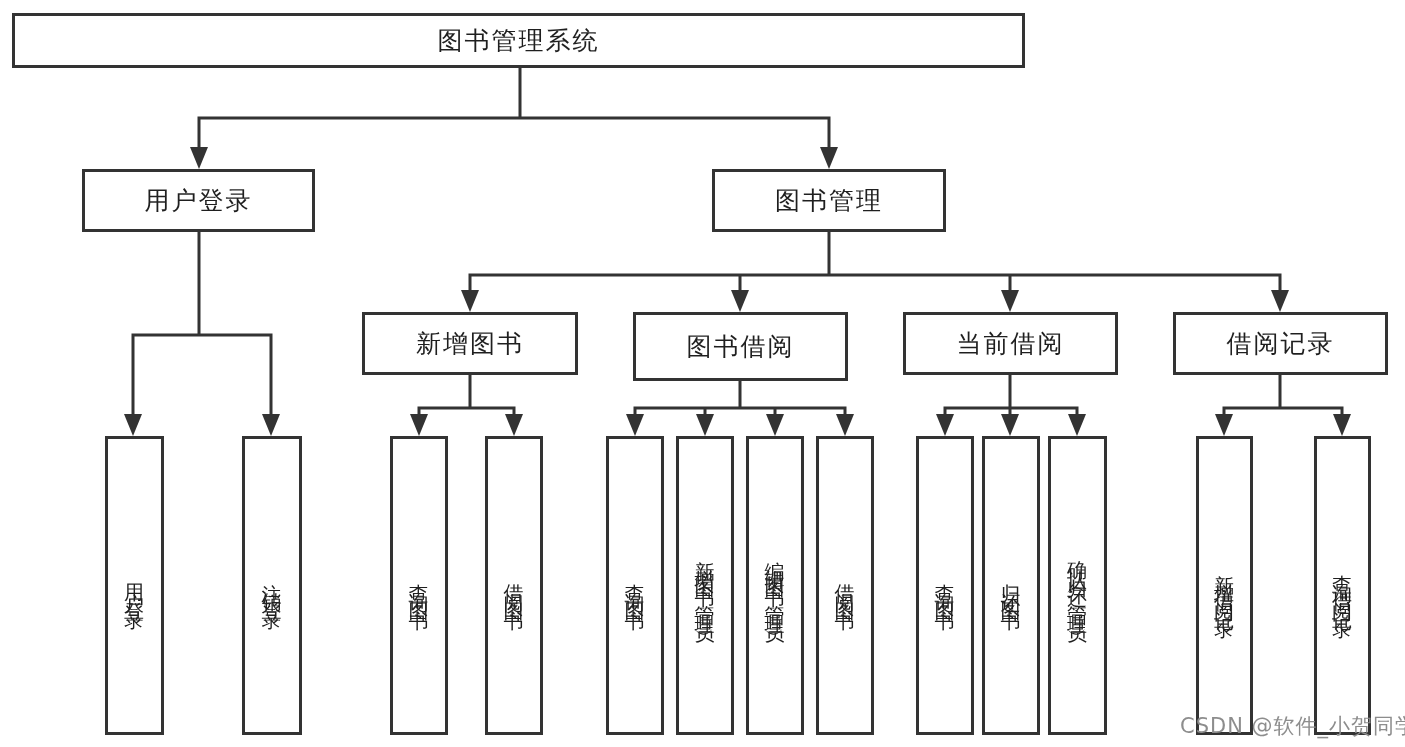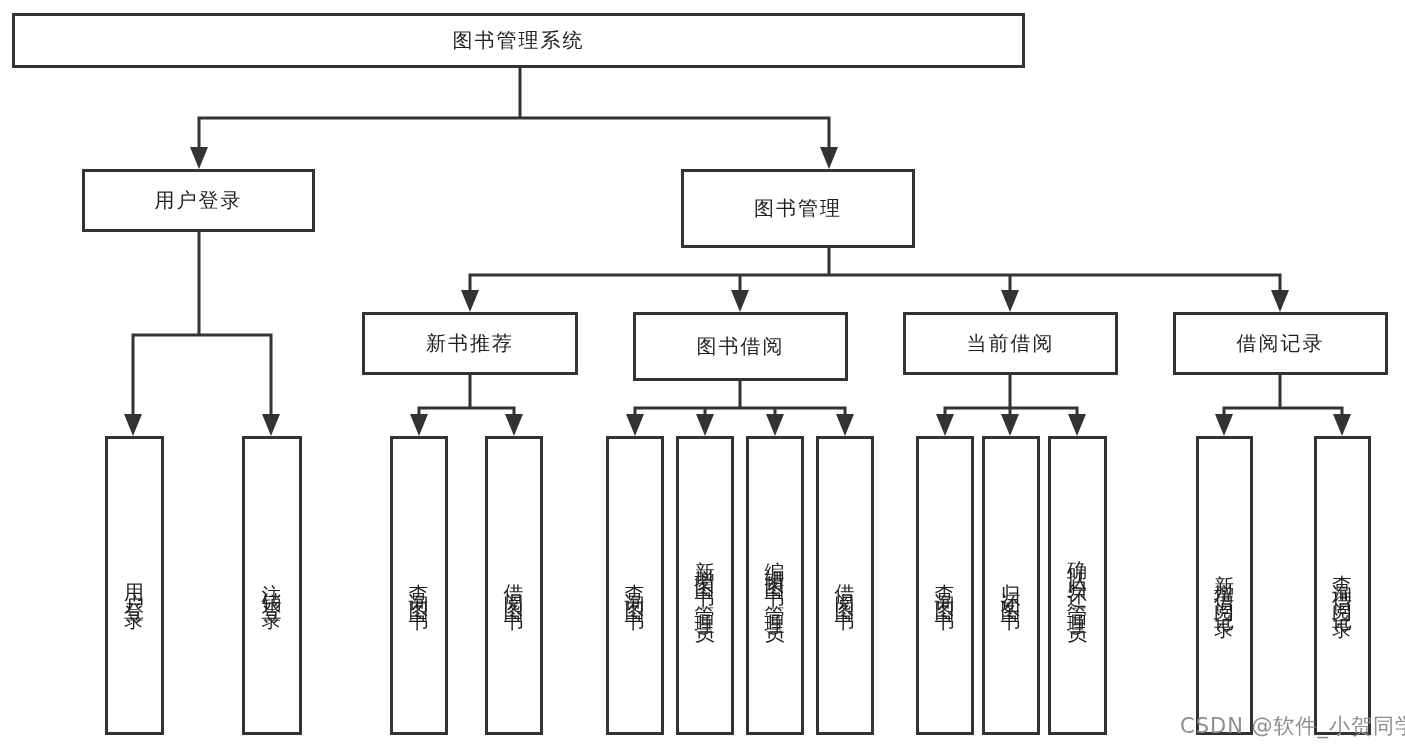--- a/index.html
+++ b/index.html
@@ -11,21 +11,21 @@
     position:relative;width:1405px;height:747px;background:var(--bg);overflow:hidden;
   }
   svg.connectors{position:absolute;left:0;top:0;z-index:0;}
   svg.connectors path.stem{stroke:var(--line);stroke-width:3;fill:none;stroke-linecap:square;}
   svg.connectors path.arrow{fill:var(--line);stroke:none;}
   .hbox,.vbox{
     position:absolute;background:#ffffff;border:3px solid var(--border);
     box-sizing:border-box;display:flex;align-items:center;justify-content:center;
     z-index:1;color:var(--text);
   }
-  .hlabel{font-size:20px;letter-spacing:2px;white-space:nowrap;}
+  .hlabel{font-size:25px;letter-spacing:2px;white-space:nowrap;}
   .vlabel{
     writing-mode:vertical-rl;text-orientation:mixed;
     font-size:20px;letter-spacing:9px;line-height:1;white-space:nowrap;
   }
   .watermark{
     position:absolute;left:1180px;top:712px;z-index:3;
     color:var(--wm);font-size:21px;letter-spacing:1px;white-space:nowrap;
   }
 </style>
 </head>
@@ -70,26 +70,26 @@
     <path class="arrow" d="M1342 436 L1333 414 L1351 414 Z"></path>
   </svg>
 
   <div class="hbox" style="left:12px;top:13px;width:1013px;height:55px">
     <span class="hlabel">图书管理系统</span>
   </div>
 
   <div class="hbox" style="left:82px;top:169px;width:233px;height:63px">
     <span class="hlabel">用户登录</span>
   </div>
-  <div class="hbox" style="left:681px;top:169px;width:234px;height:79px">
+  <div class="hbox" style="left:712px;top:169px;width:234px;height:63px">
     <span class="hlabel">图书管理</span>
   </div>
 
   <div class="hbox" style="left:362px;top:312px;width:216px;height:63px">
-    <span class="hlabel">新书推荐</span>
+    <span class="hlabel">新增图书</span>
   </div>
   <div class="hbox" style="left:633px;top:312px;width:215px;height:69px">
     <span class="hlabel">图书借阅</span>
   </div>
   <div class="hbox" style="left:1173px;top:312px;width:215px;height:63px">
     <span class="hlabel">借阅记录</span>
   </div>
   <div class="hbox" style="left:903px;top:312px;width:215px;height:63px">
     <span class="hlabel">当前借阅</span>
   </div>

